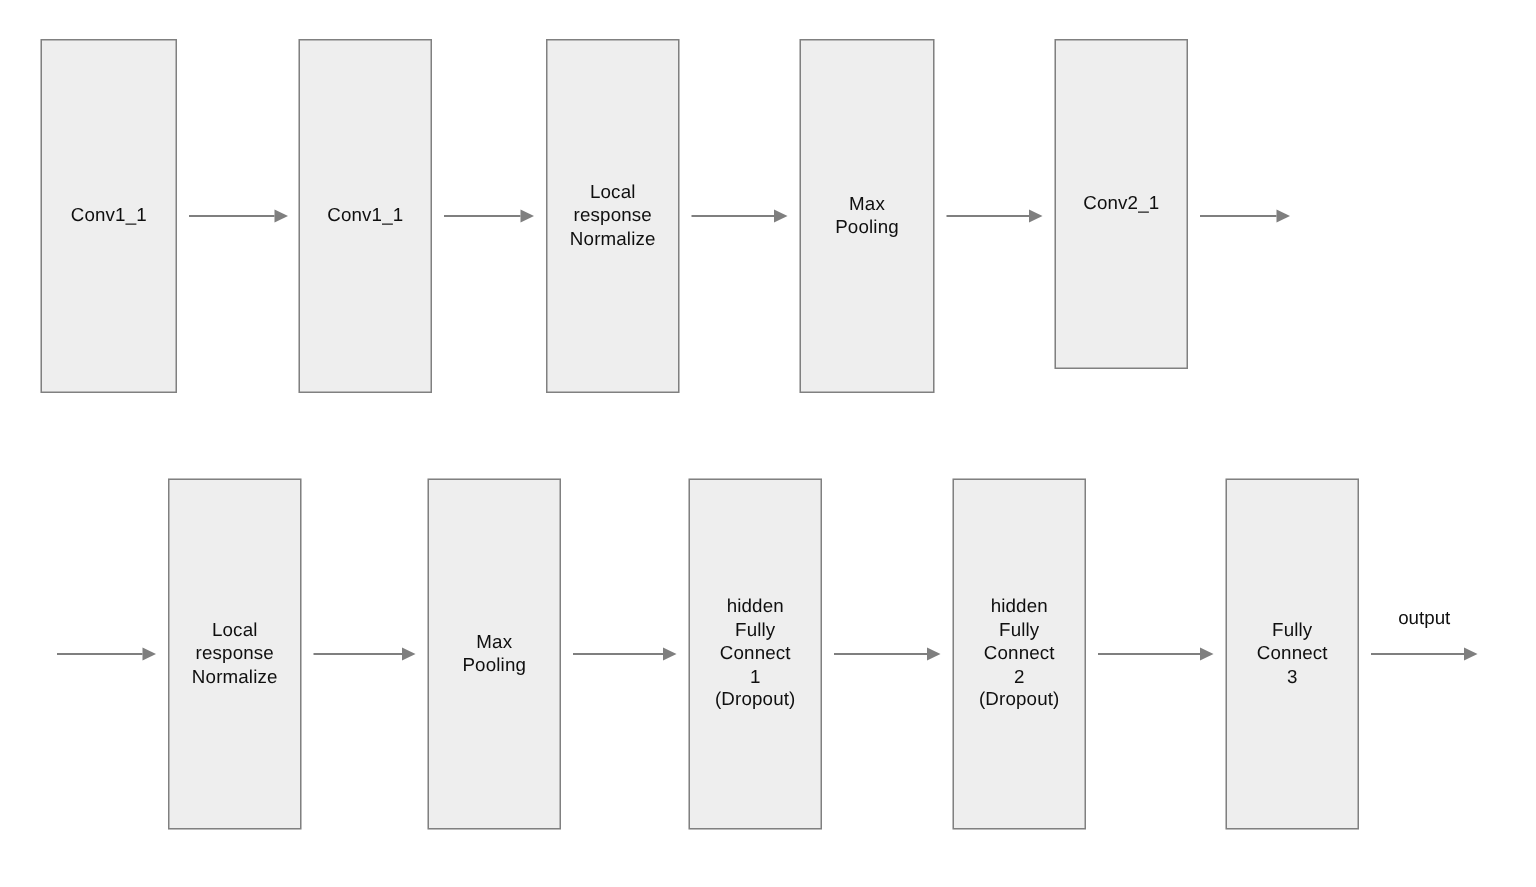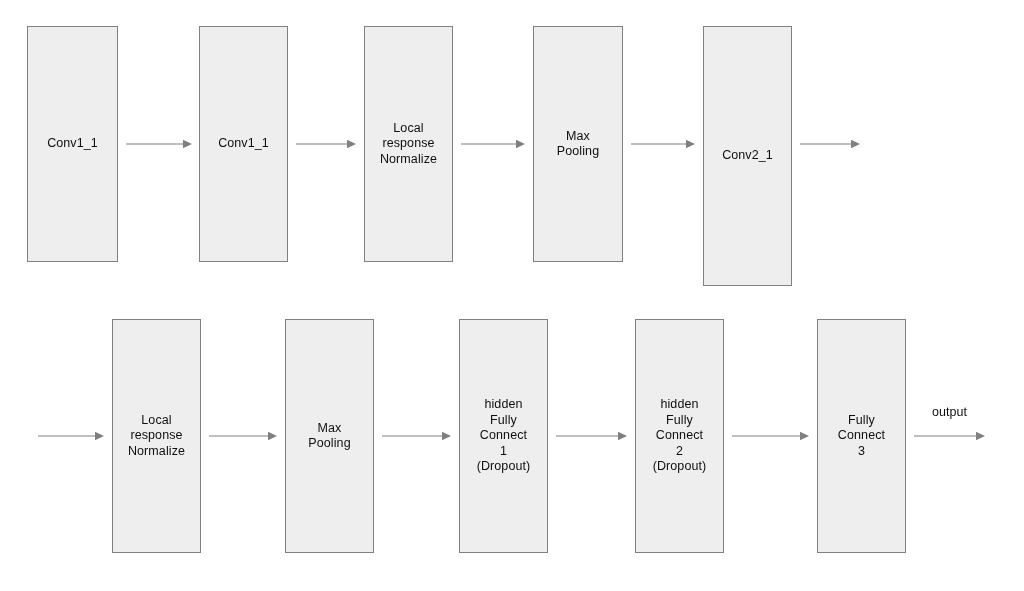--- a/index.html
+++ b/index.html
@@ -95,21 +95,21 @@
       </div>
       <div class="node" style="left: 364px; top: 26px; width: 89px; height: 236px; background: rgb(238, 238, 238); border-color: rgb(128, 128, 128);">
         <span class="node-label" style="color: rgb(15, 15, 15);">Local
 response
 Normalize</span>
       </div>
       <div class="node" style="left: 533px; top: 26px; width: 90px; height: 236px; background: rgb(238, 238, 238); border-color: rgb(128, 128, 128);">
         <span class="node-label" style="color: rgb(15, 15, 15);">Max
 Pooling</span>
       </div>
-      <div class="node" style="left: 703px; top: 26px; width: 89px; height: 260px; background: rgb(238, 238, 238); border-color: rgb(128, 128, 128);">
+      <div class="node" style="left: 703px; top: 26px; width: 89px; height: 220px; background: rgb(238, 238, 238); border-color: rgb(128, 128, 128);">
         <span class="node-label" style="color: rgb(15, 15, 15);">Conv2_1</span>
       </div>
     </div>
     <div style="position: absolute; left: 0px; top: 0px; width: 100%; height: 100%;">
       <div class="edge" style="left: 38px; top: 430px; width: 66px;">
         <svg width="66" height="12" viewBox="0 0 66 12">
           <line x1="0" y1="6" x2="57" y2="6" stroke="#7f7f7f" stroke-width="1.2"></line>
           <polygon points="57,1.7 66,6 57,10.3" fill="#7f7f7f"></polygon>
         </svg>
       </div>

